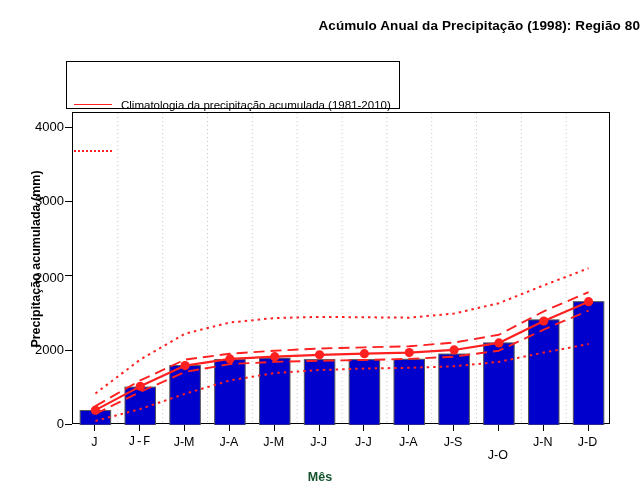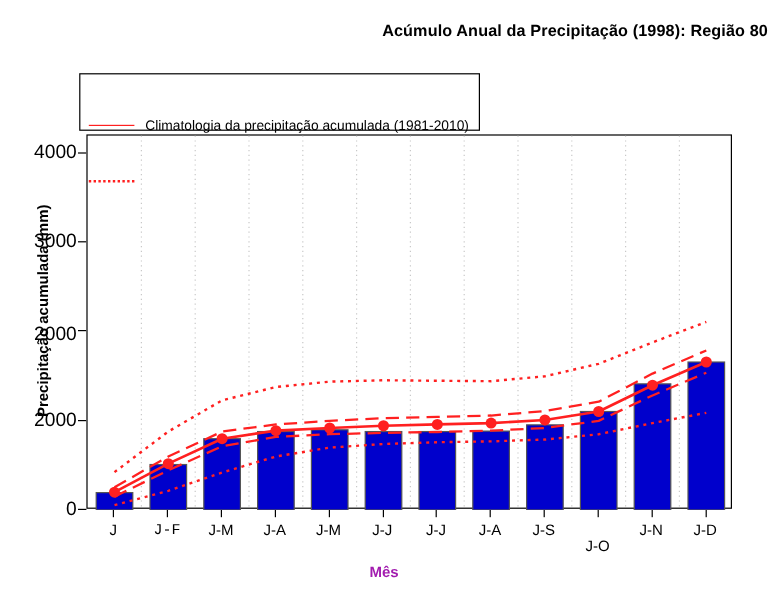--- a/index.html
+++ b/index.html
@@ -25,42 +25,42 @@
     width:538px;height:312px;
     border:1px solid #000;
     box-sizing:border-box;
     background:#fff;
   }
   #svgwrap{position:absolute;left:0;top:0;width:538px;height:312px;}
   .ylab-item{
     position:absolute;
     text-align:right;
     width:46px;
-    font-size:16px;color:#000;
+    font-size:13px;color:#000;
     transform:translateY(-8px);
   }
   .ytick-mark{
     position:absolute;
     width:7px;height:1px;background:#000;
   }
   .xtick-mark{
     position:absolute;
     width:1px;height:7px;background:#000;
   }
   .xlab-item{
     position:absolute;
     text-align:center;
     width:60px;
     font-size:12.5px;color:#000;
     transform:translateX(-30px);
   }
 
   .axis-title-x{
     position:absolute;left:0;top:470px;width:640px;
-    text-align:center;font-size:12.5px;font-weight:bold;color:#a21caf;
+    text-align:center;font-size:12.5px;font-weight:bold;color:#14532d;
   }
   .axis-title-y{
     position:absolute;
     left:-104px;top:252px;
     width:280px;text-align:center;
     font-size:12.5px;font-weight:bold;color:#000;
     transform:rotate(-90deg);
     transform-origin:center center;
   }
 

